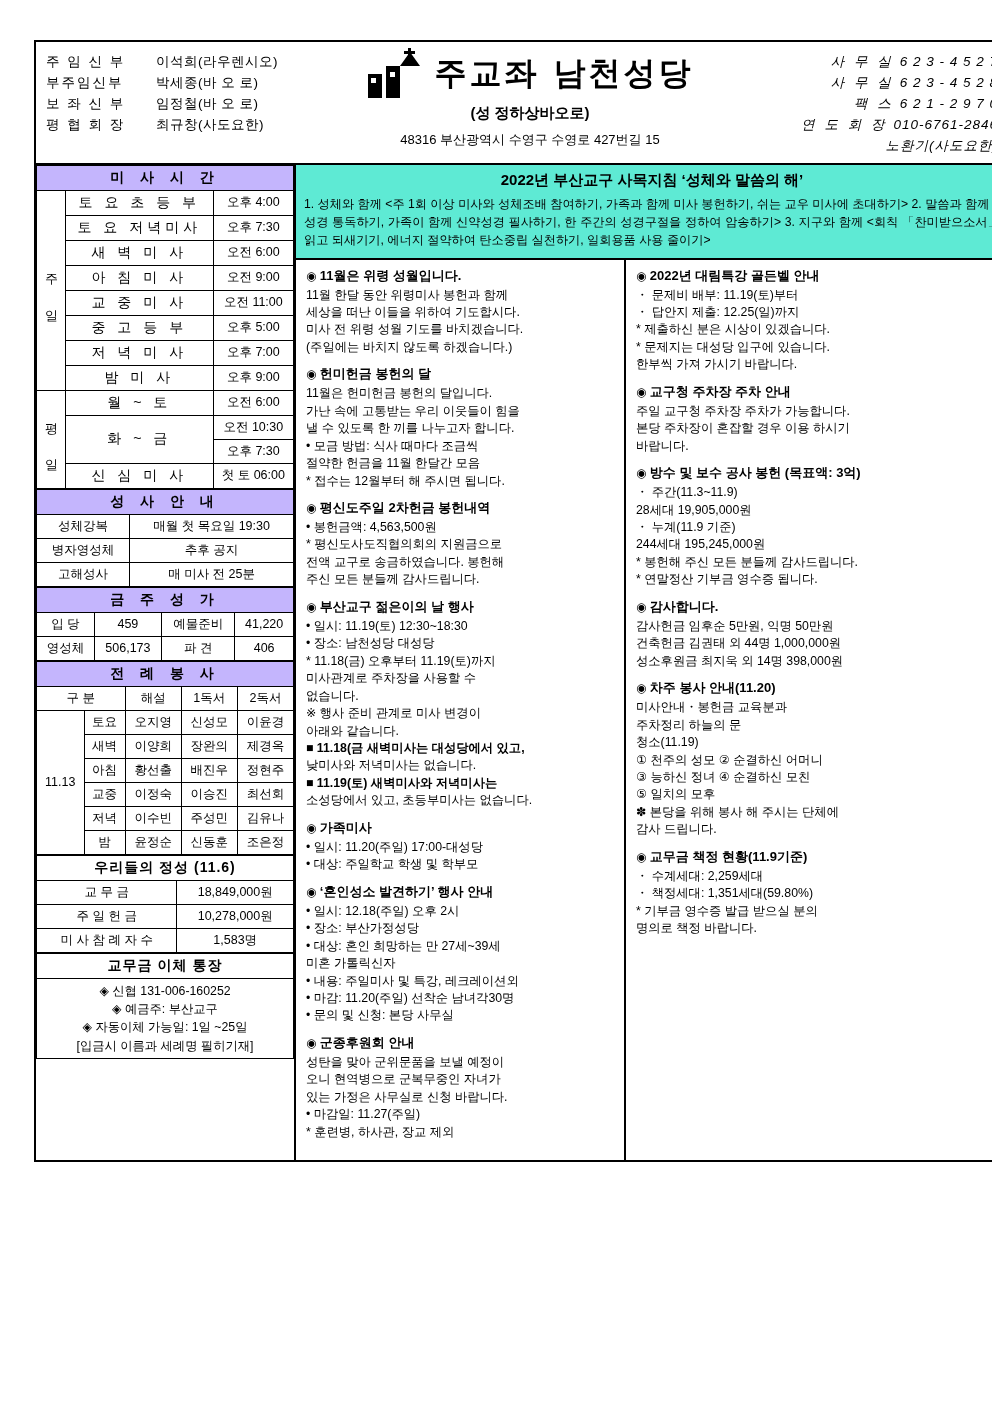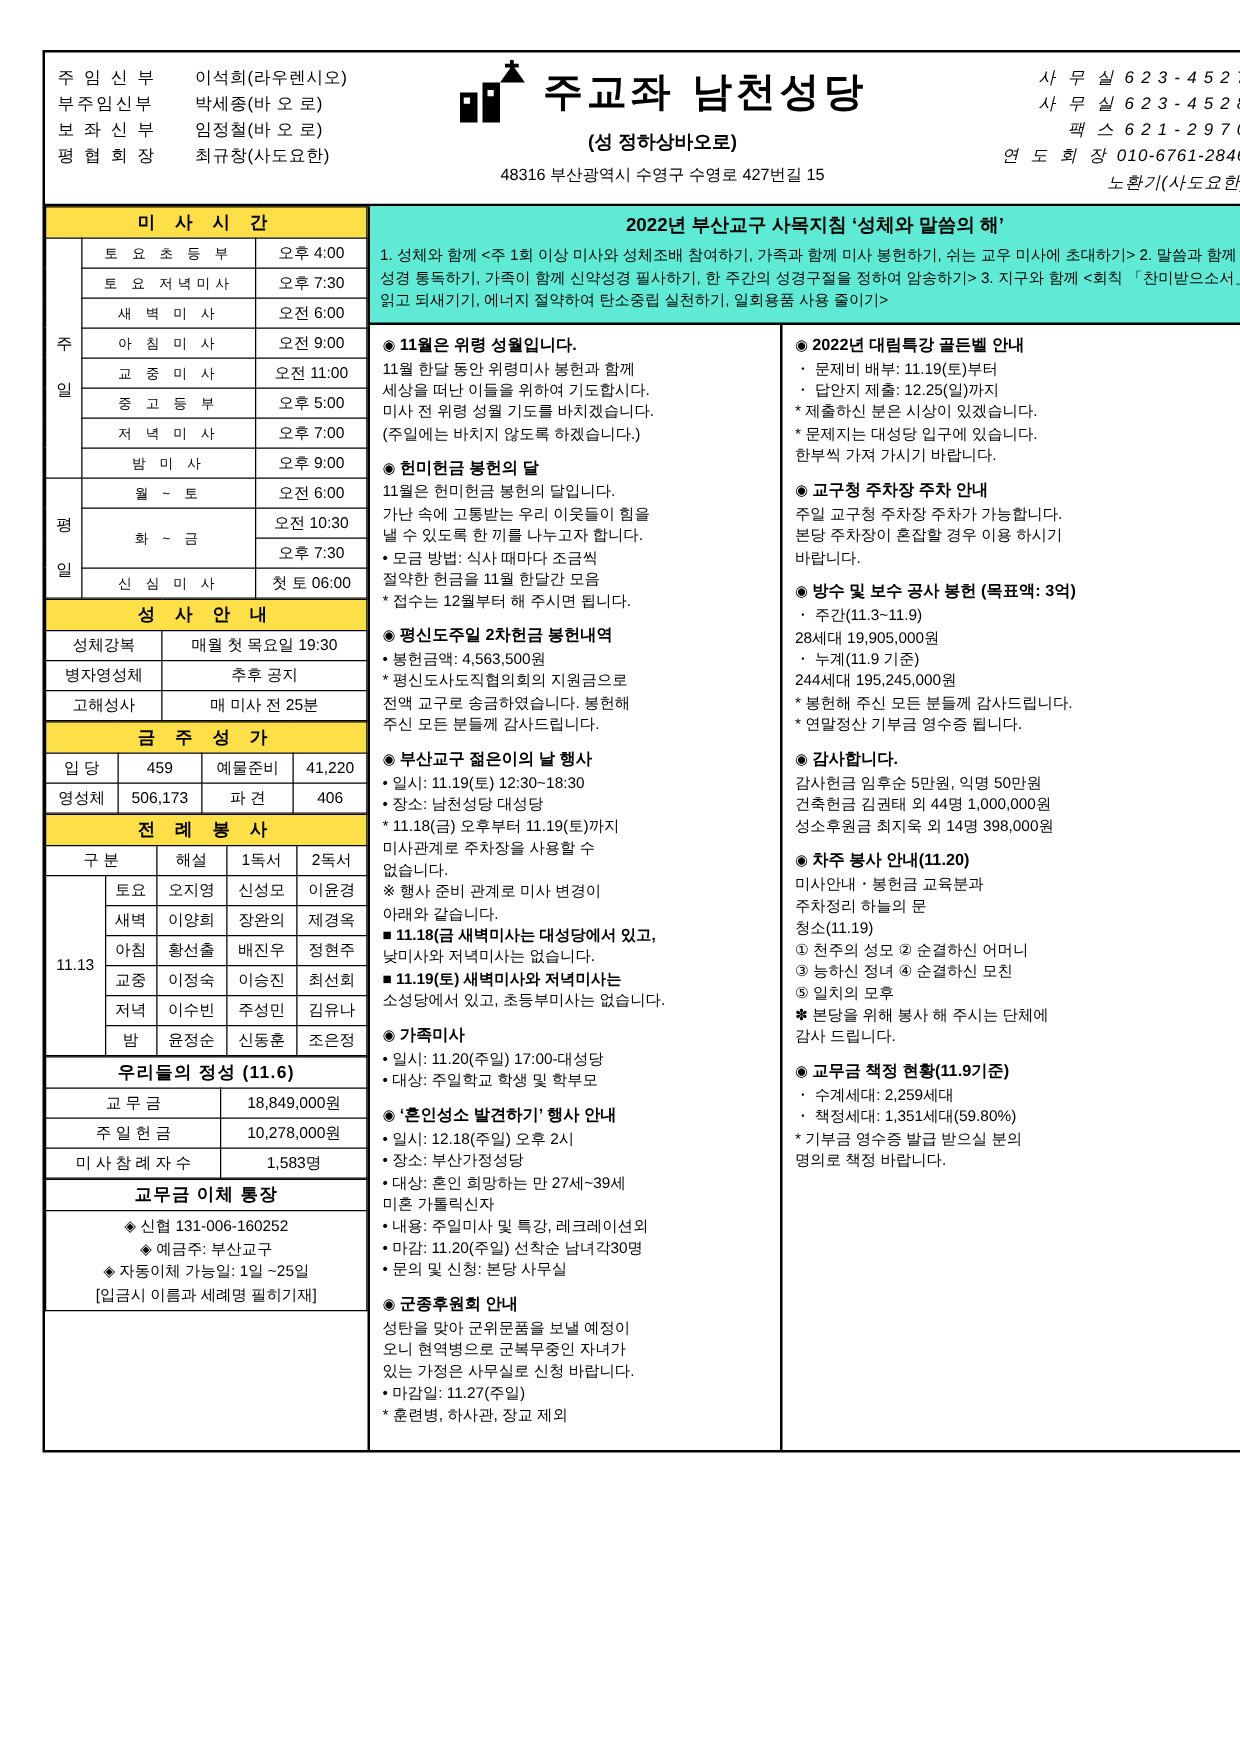--- a/index.html
+++ b/index.html
@@ -90,34 +90,34 @@
   table.t td,table.t th{
     border:1px solid #000;
     padding:3px 4px;
     text-align:center;
     vertical-align:middle;
   }
   .sect-title{
     font-weight:bold;
     font-size:14px;
     letter-spacing:6px;
-    background:#fde047;
+    background:#c4b5fd;
     padding:5px 0;
   }
   .sect-title2{
     font-weight:bold;font-size:14px;letter-spacing:1px;padding:5px 0;
   }
   .vlabel{
     writing-mode:vertical-rl;
     text-orientation:upright;
     letter-spacing:4px;
     font-size:13px;
     width:22px;
   }
-  .mt-name{letter-spacing:4px;font-size:11px;}
+  .mt-name{letter-spacing:4px;font-size:14px;}
   .mt-time{font-size:12.5px;}
   .tright{text-align:right;padding-right:8px;}
   
   .guide{
     border-bottom:2px solid #000;
     padding:6px 8px 8px 8px;
     background:#5eead4;
   }
   .guide-title{
     text-align:center;font-weight:bold;font-size:15px;margin-bottom:5px;

